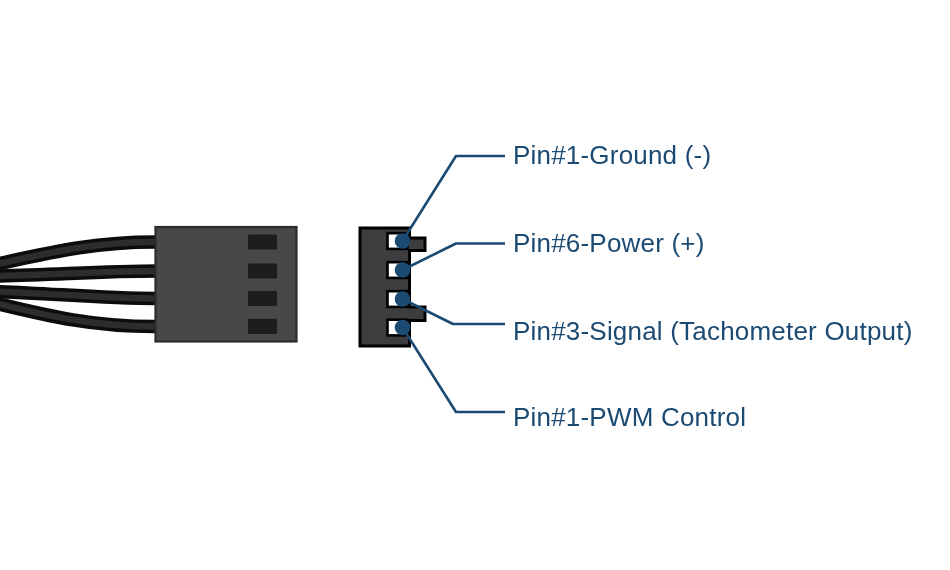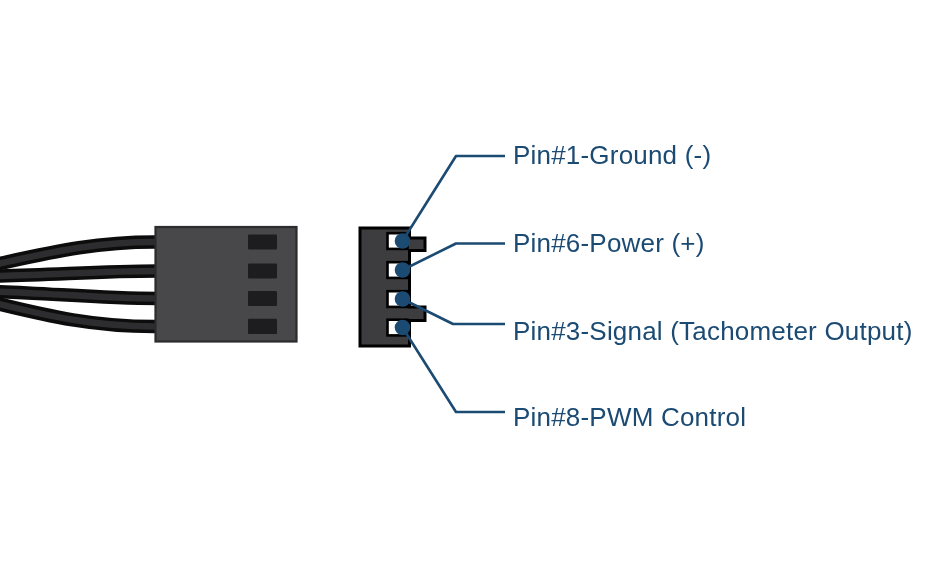--- a/index.html
+++ b/index.html
@@ -82,15 +82,15 @@
       <circle cx="402.5" cy="241" r="7.8" fill="#1b4a73"></circle>
       <circle cx="402.5" cy="270" r="7.8" fill="#1b4a73"></circle>
       <circle cx="402.5" cy="299" r="7.8" fill="#1b4a73"></circle>
       <circle cx="402.5" cy="327.5" r="7.8" fill="#1b4a73"></circle>
     </g>
   </svg>
 
   <div class="pin-label pin-label-1">Pin#1-Ground (-)</div>
   <div class="pin-label pin-label-2">Pin#6-Power (+)</div>
   <div class="pin-label pin-label-3">Pin#3-Signal (Tachometer Output)</div>
-  <div class="pin-label pin-label-4">Pin#8-PWM Control</div>
+  <div class="pin-label pin-label-4">Pin#1-PWM Control</div>
 
 </div>
 
 </body></html>

